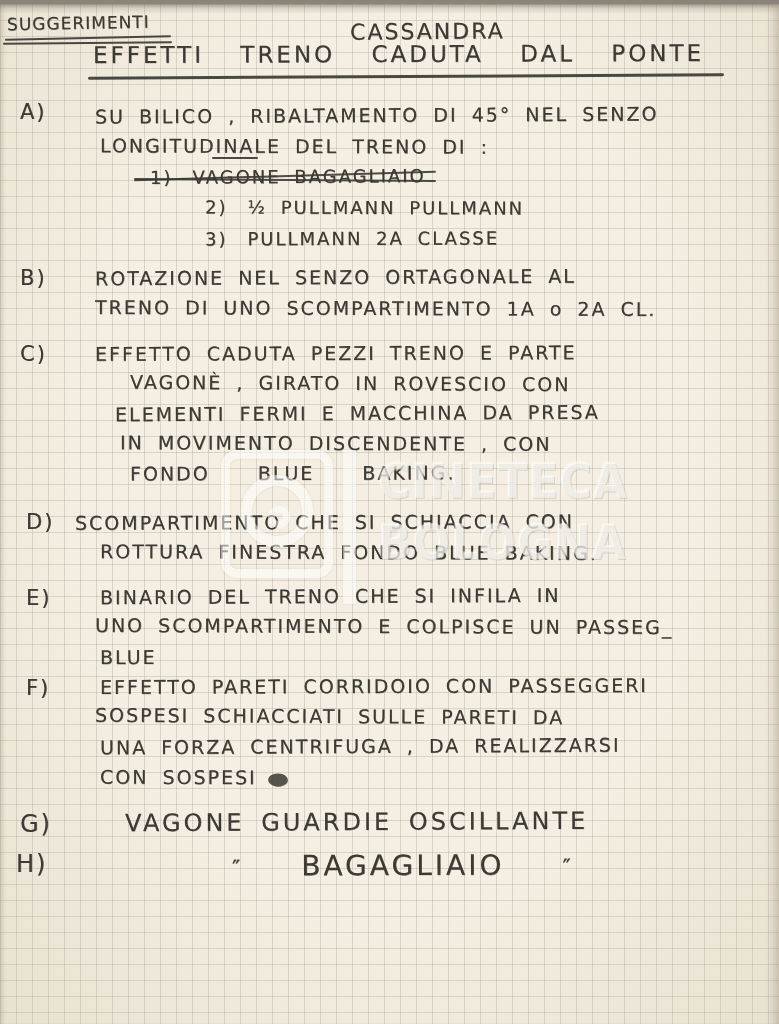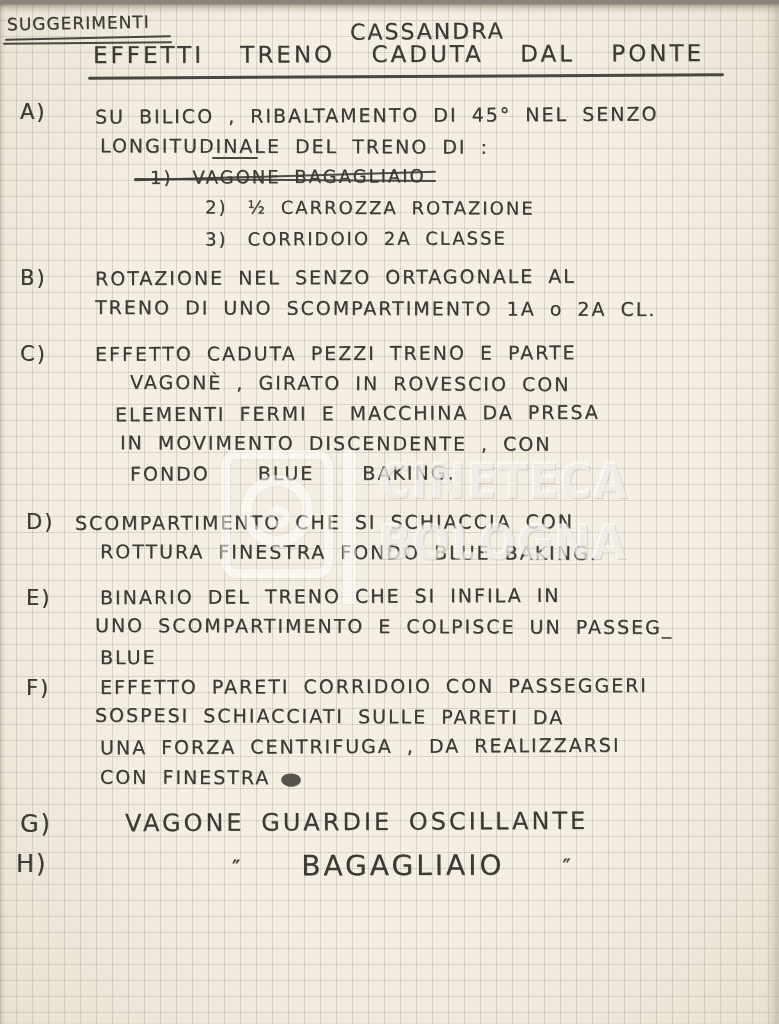--- a/index.html
+++ b/index.html
@@ -110,24 +110,24 @@
   <div class="hand" style="left:95px;top:100px;transform:rotate(-0.3deg);">SU BILICO , RIBALTAMENTO DI 45° NEL SENZO</div>
   <div class="hand" style="left:100px;top:131px;transform:rotate(0.2deg);">LONGITUDINALE DEL TRENO DI :</div>
   <div class="ink-line" style="left:212px;top:153px;width:46px;height:2px;"></div>
 
   <div class="hand sub" style="left:150px;top:162px;transform:rotate(-0.4deg);">
     <span class="struck">
       <span class="num-gap">1)</span><span>VAGONE BAGAGLIAIO</span>
     </span>
   </div>
   <div class="hand sub" style="left:205px;top:193px;transform:rotate(0.2deg);">
-    <span class="num-gap">2)</span><span>½ CARROZZA ROTAZIONE</span>
+    <span class="num-gap">2)</span><span>½ PULLMANN PULLMANN</span>
   </div>
   <div class="hand sub" style="left:205px;top:224px;transform:rotate(-0.2deg);">
-    <span class="num-gap">3)</span><span>CORRIDOIO 2A CLASSE</span>
+    <span class="num-gap">3)</span><span>PULLMANN 2A CLASSE</span>
   </div>
 
   <div class="hand label" style="left:20px;top:262px;">B)</div>
   <div class="hand" style="left:95px;top:262px;transform:rotate(-0.3deg);">ROTAZIONE NEL SENZO ORTAGONALE AL</div>
   <div class="hand" style="left:95px;top:293px;transform:rotate(0.2deg);">TRENO DI UNO SCOMPARTIMENTO 1A o 2A CL.</div>
 
   <div class="hand label" style="left:20px;top:338px;">C)</div>
   <div class="hand" style="left:95px;top:338px;transform:rotate(-0.2deg);">EFFETTO CADUTA PEZZI TRENO E PARTE</div>
   <div class="hand" style="left:130px;top:368px;transform:rotate(0.3deg);">VAGONÈ , GIRATO IN ROVESCIO CON</div>
   <div class="hand" style="left:115px;top:398px;transform:rotate(-0.3deg);">ELEMENTI FERMI E MACCHINA DA PRESA</div>
@@ -141,21 +141,21 @@
   <div class="hand label" style="left:26px;top:582px;">E)</div>
   <div class="hand" style="left:100px;top:581px;transform:rotate(-0.3deg);">BINARIO DEL TRENO CHE SI INFILA IN</div>
   <div class="hand" style="left:95px;top:611px;transform:rotate(0.2deg);">UNO SCOMPARTIMENTO E COLPISCE UN PASSEG_</div>
   <div class="hand" style="left:100px;top:642px;transform:rotate(-0.2deg);">BLUE</div>
 
   <div class="hand label" style="left:26px;top:672px;">F)</div>
   <div class="hand" style="left:100px;top:671px;transform:rotate(-0.2deg);">EFFETTO PARETI CORRIDOIO CON PASSEGGERI</div>
   <div class="hand" style="left:95px;top:701px;transform:rotate(0.3deg);">SOSPESI SCHIACCIATI SULLE PARETI DA</div>
   <div class="hand" style="left:100px;top:731px;transform:rotate(-0.3deg);">UNA FORZA CENTRIFUGA , DA REALIZZARSI</div>
   <div class="hand" style="left:100px;top:762px;transform:rotate(0.2deg);">
-    <span>CON FINESTRA</span><span class="scribble">●</span>
+    <span>CON SOSPESI</span><span class="scribble">●</span>
   </div>
 
   <div class="hand label" style="left:20px;top:806px;font-size:24px;">G)</div>
   <div class="hand big" style="left:125px;top:804px;transform:rotate(-0.3deg);">VAGONE GUARDIE OSCILLANTE</div>
 
   <div class="hand label" style="left:16px;top:846px;font-size:24px;">H)</div>
   <div class="hand big" style="left:232px;top:845px;transform:rotate(-0.2deg);">
     <span class="ditto">″</span><span class="ditto-word">BAGAGLIAIO</span><span class="ditto">″</span>
   </div>
 

